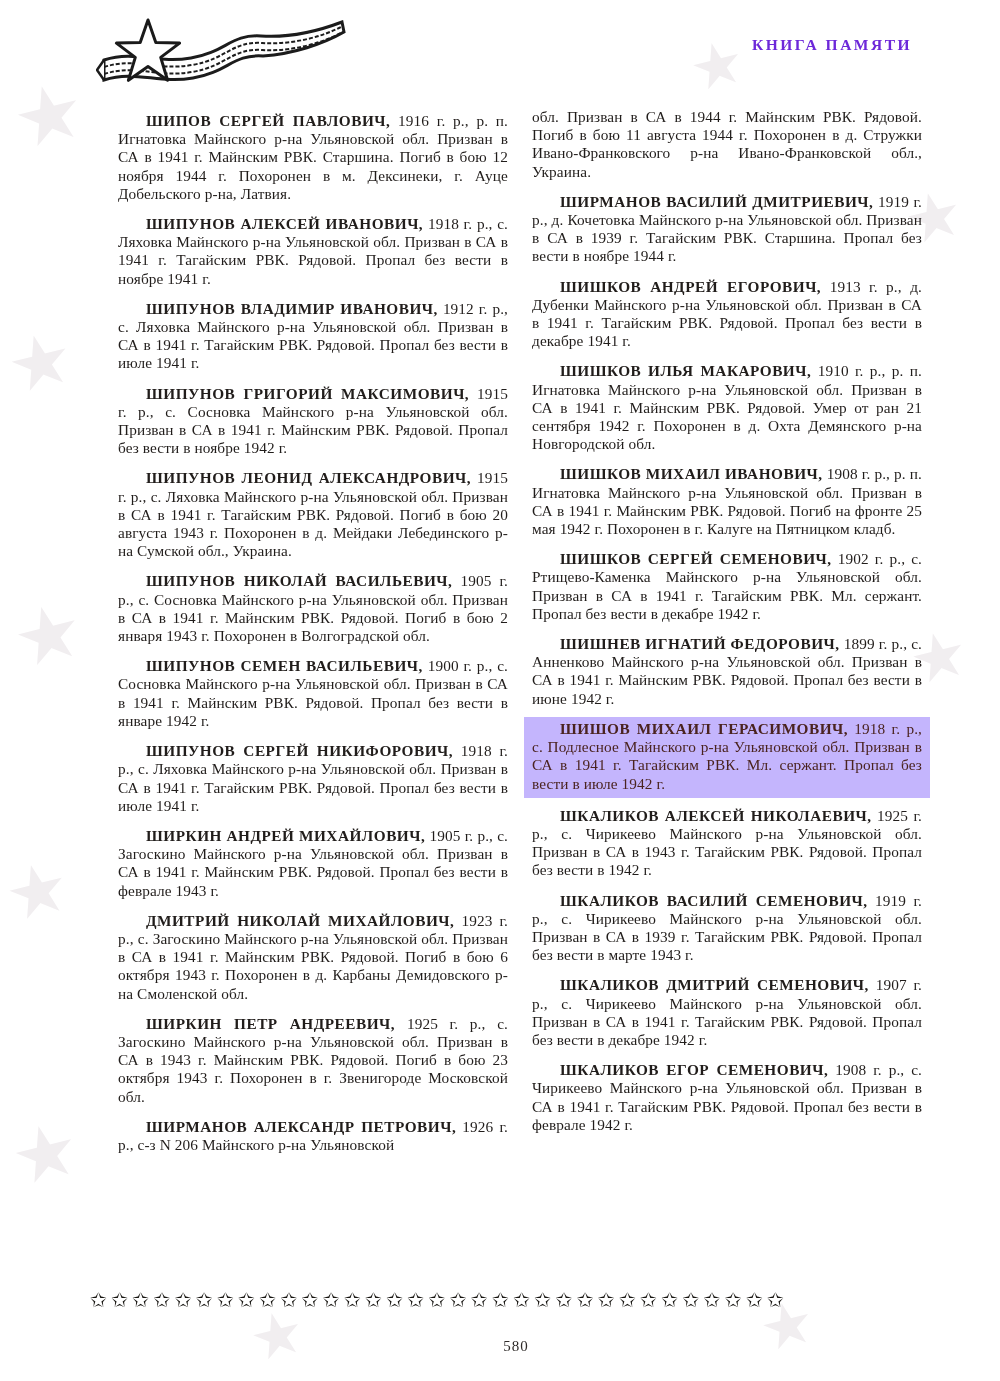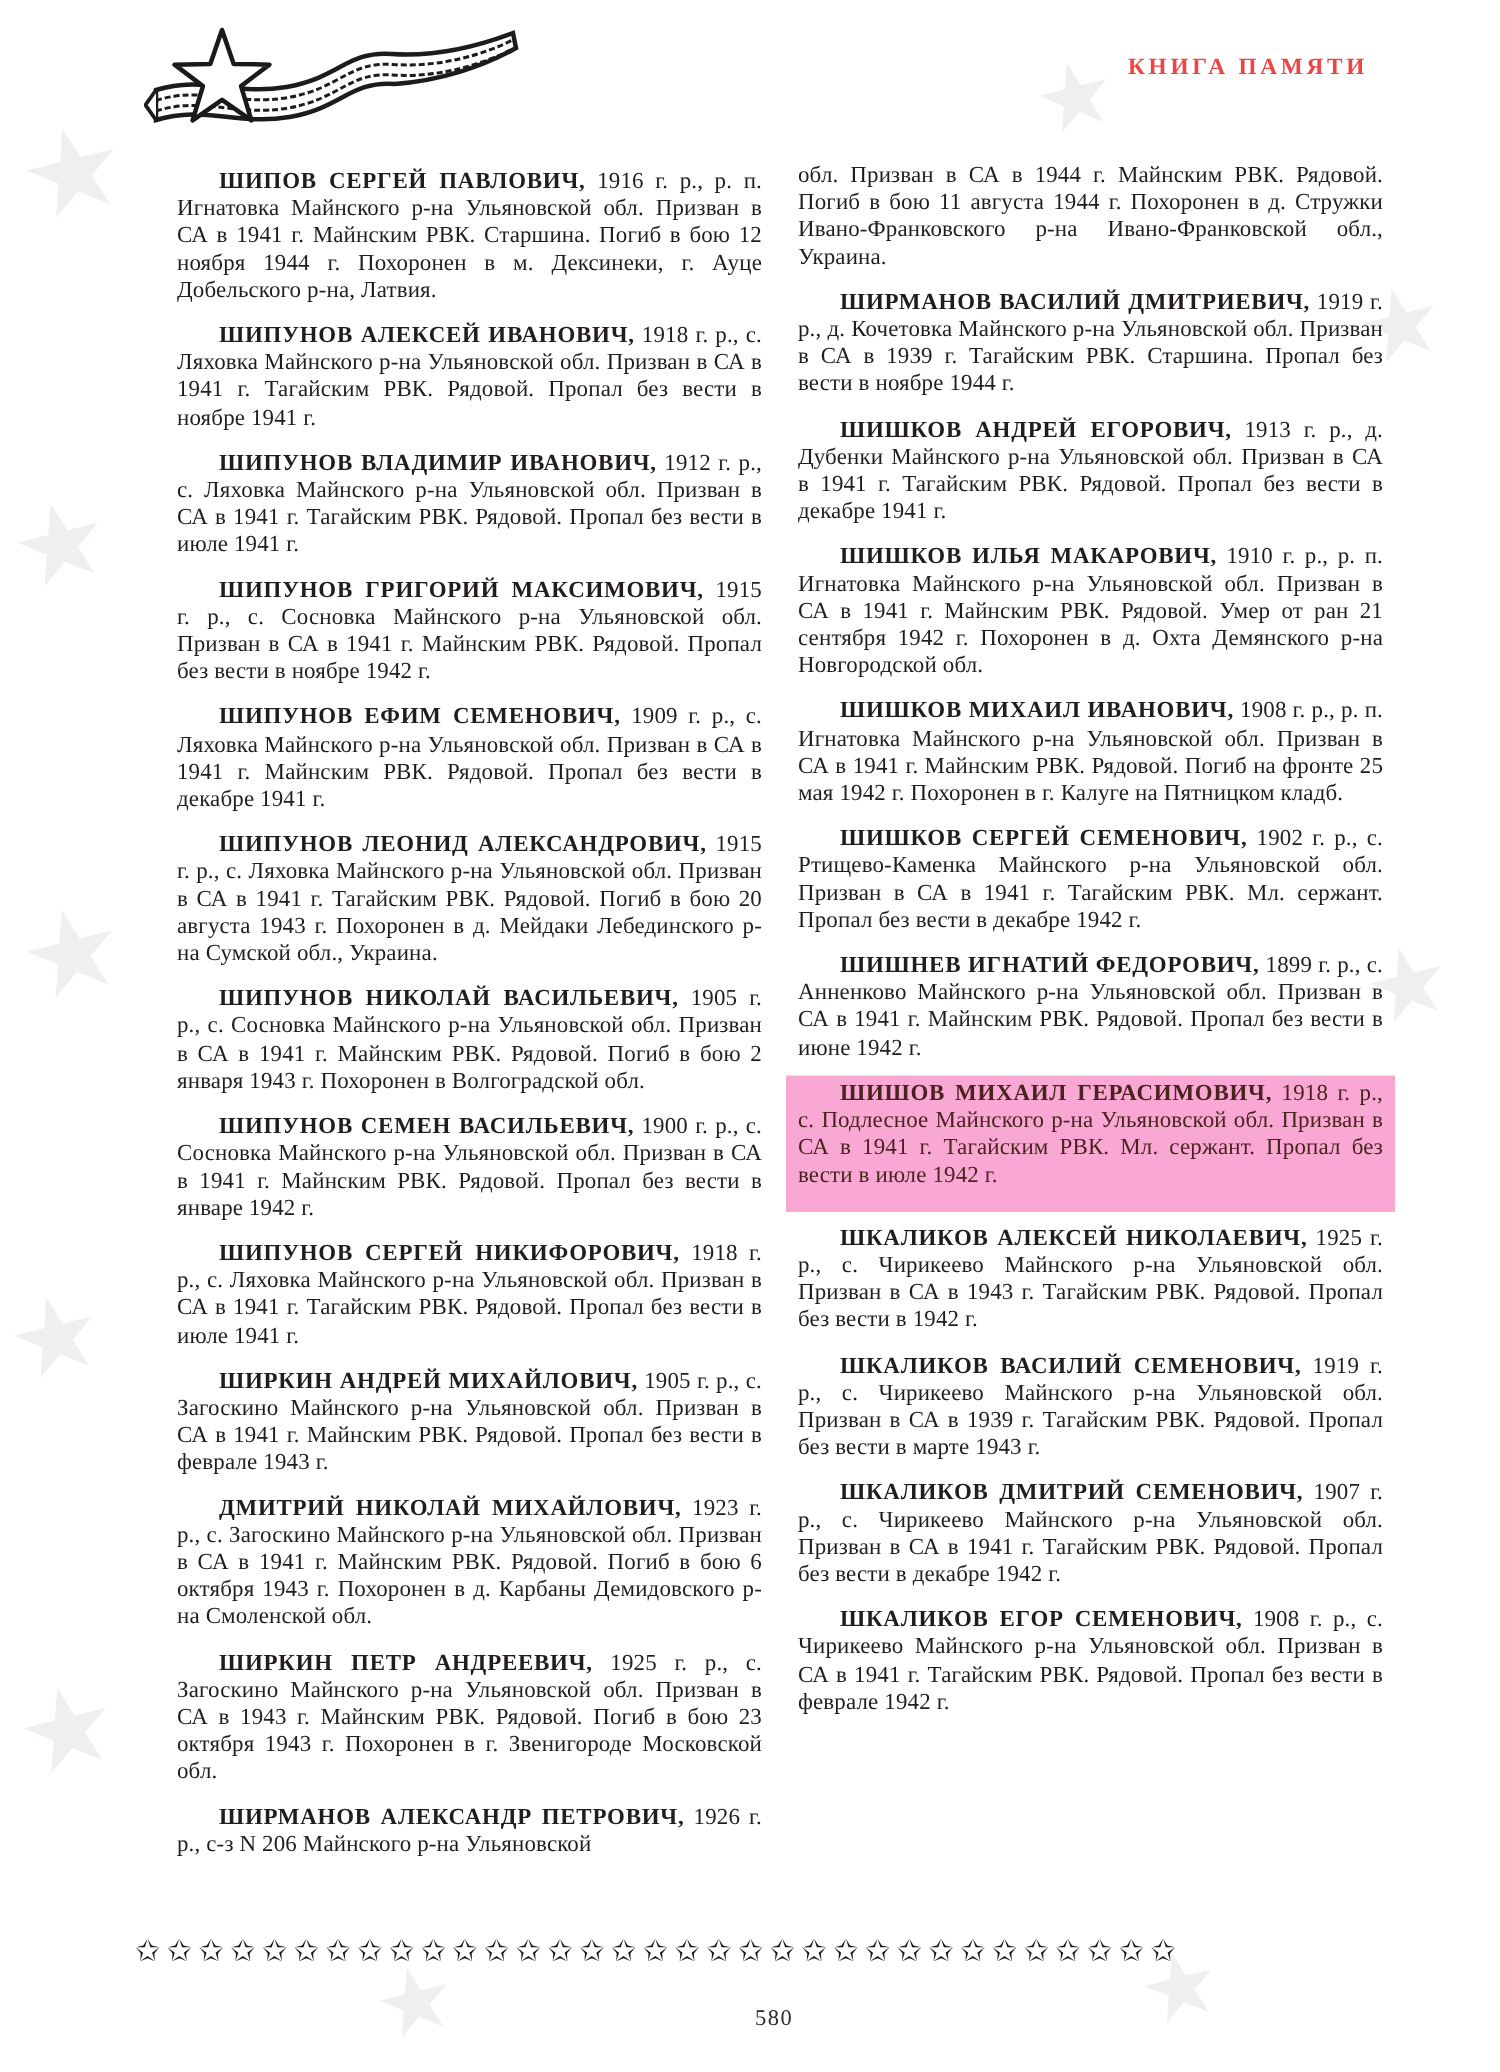--- a/index.html
+++ b/index.html
@@ -7,31 +7,31 @@
   .page {
     position:relative; width:1000px; height:1381px; background:#ffffff;
     font-family:"Liberation Serif", serif; color:#211d1b; overflow:hidden;
   }
   
   .wm { position:absolute; color:#f1eef0; font-family:"DejaVu Sans",sans-serif;
         transform:rotate(-14deg); pointer-events:none; }
   
   .banner { position:absolute; left:96px; top:12px; }
   .book-title { position:absolute; left:752px; top:36px; font-weight:bold;
-        font-size:15.5px; letter-spacing:2.5px; color:#ef4444; white-space:nowrap;font-family:Liberation Serif, serif; }
+        font-size:15.5px; letter-spacing:2.5px; color:#6d28d9; white-space:nowrap;font-family:Liberation Serif, serif; }
   
   .col { position:absolute; top:112px; width:390px; }
   .col-left  { left:118px; }
   .col-right { left:532px; top:108px; }
   .entry { text-align:justify; text-indent:28px; margin-bottom:12px;
            font-size:15.3px; line-height:18.2px; letter-spacing:0.1px; }
   .entry .name { font-weight:bold; letter-spacing:0.5px; }
   .entry.continuation { text-indent:0; }
-  .entry.highlighted { background:#f9a8d4; color:#4a231f;
-           padding:3px 8px 15px; margin:-3px -8px 9px; }
+  .entry.highlighted { background:#c4b5fd; color:#4a231f;
+           padding:3px 8px 5px; margin:-3px -8px 9px; }
   
   .star-row { position:absolute; left:90px; top:1288px; width:840px;
            font-family:"DejaVu Sans",sans-serif; font-size:20px; color:#15130f;
            letter-spacing:4.4px; white-space:nowrap; overflow:hidden; }
   .page-number { position:absolute; left:0; right:0; top:1338px; text-align:center;
            font-size:15px; letter-spacing:1px; color:#2e2a28;padding-left:32px; }
 </style>
 </head>
 <body>
 
@@ -67,21 +67,20 @@
   <div class="col col-left">
 
       <p class="entry"><span class="name">ШИПОВ СЕРГЕЙ ПАВЛОВИЧ,</span> <span>1916 г. р., р. п. Игнатовка Майнского р-на Ульяновской обл. Призван в СА в 1941 г. Майнским РВК. Старшина. Погиб в бою 12 ноября 1944 г. Похоронен в м. Дексинеки, г. Ауце Добельского р-на, Латвия.</span></p>
 
       <p class="entry"><span class="name">ШИПУНОВ АЛЕКСЕЙ ИВАНОВИЧ,</span> <span>1918 г. р., с. Ляховка Майнского р-на Ульяновской обл. Призван в СА в 1941 г. Тагайским РВК. Рядовой. Пропал без вести в ноябре 1941 г.</span></p>
 
       <p class="entry"><span class="name">ШИПУНОВ ВЛАДИМИР ИВАНОВИЧ,</span> <span>1912 г. р., с. Ляховка Майнского р-на Ульяновской обл. Призван в СА в 1941 г. Тагайским РВК. Рядовой. Пропал без вести в июле 1941 г.</span></p>
 
       <p class="entry"><span class="name">ШИПУНОВ ГРИГОРИЙ МАКСИМОВИЧ,</span> <span>1915 г. р., с. Сосновка Майнского р-на Ульяновской обл. Призван в СА в 1941 г. Майнским РВК. Рядовой. Пропал без вести в ноябре 1942 г.</span></p>
 
-      <p class="entry"><span class="name">ШИПУНОВ ЕФИМ СЕМЕНОВИЧ,</span> <span>1909 г. р., с. Ляховка Майнского р-на Ульяновской обл. Призван в СА в 1941 г. Майнским РВК. Рядовой. Пропал без вести в декабре 1941 г.</span></p>
 
       <p class="entry"><span class="name">ШИПУНОВ ЛЕОНИД АЛЕКСАНДРОВИЧ,</span> <span>1915 г. р., с. Ляховка Майнского р-на Ульяновской обл. Призван в СА в 1941 г. Тагайским РВК. Рядовой. Погиб в бою 20 августа 1943 г. Похоронен в д. Мейдаки Лебединского р-на Сумской обл., Украина.</span></p>
 
       <p class="entry"><span class="name">ШИПУНОВ НИКОЛАЙ ВАСИЛЬЕВИЧ,</span> <span>1905 г. р., с. Сосновка Майнского р-на Ульяновской обл. Призван в СА в 1941 г. Майнским РВК. Рядовой. Погиб в бою 2 января 1943 г. Похоронен в Волгоградской обл.</span></p>
 
       <p class="entry"><span class="name">ШИПУНОВ СЕМЕН ВАСИЛЬЕВИЧ,</span> <span>1900 г. р., с. Сосновка Майнского р-на Ульяновской обл. Призван в СА в 1941 г. Майнским РВК. Рядовой. Пропал без вести в январе 1942 г.</span></p>
 
       <p class="entry"><span class="name">ШИПУНОВ СЕРГЕЙ НИКИФОРОВИЧ,</span> <span>1918 г. р., с. Ляховка Майнского р-на Ульяновской обл. Призван в СА в 1941 г. Тагайским РВК. Рядовой. Пропал без вести в июле 1941 г.</span></p>
 
       <p class="entry"><span class="name">ШИРКИН АНДРЕЙ МИХАЙЛОВИЧ,</span> <span>1905 г. р., с. Загоскино Майнского р-на Ульяновской обл. Призван в СА в 1941 г. Майнским РВК. Рядовой. Пропал без вести в феврале 1943 г.</span></p>

